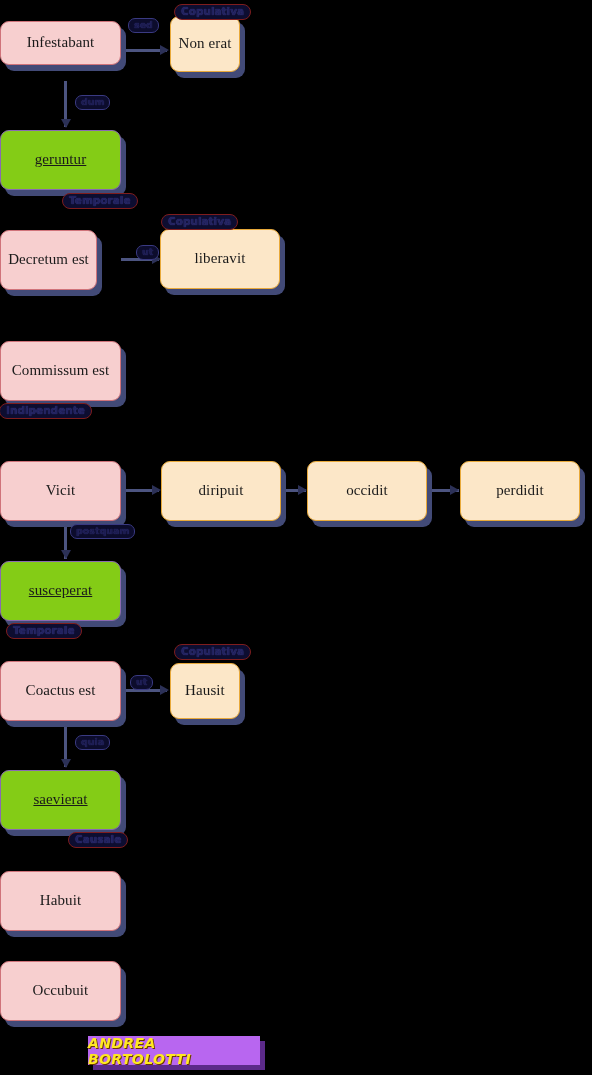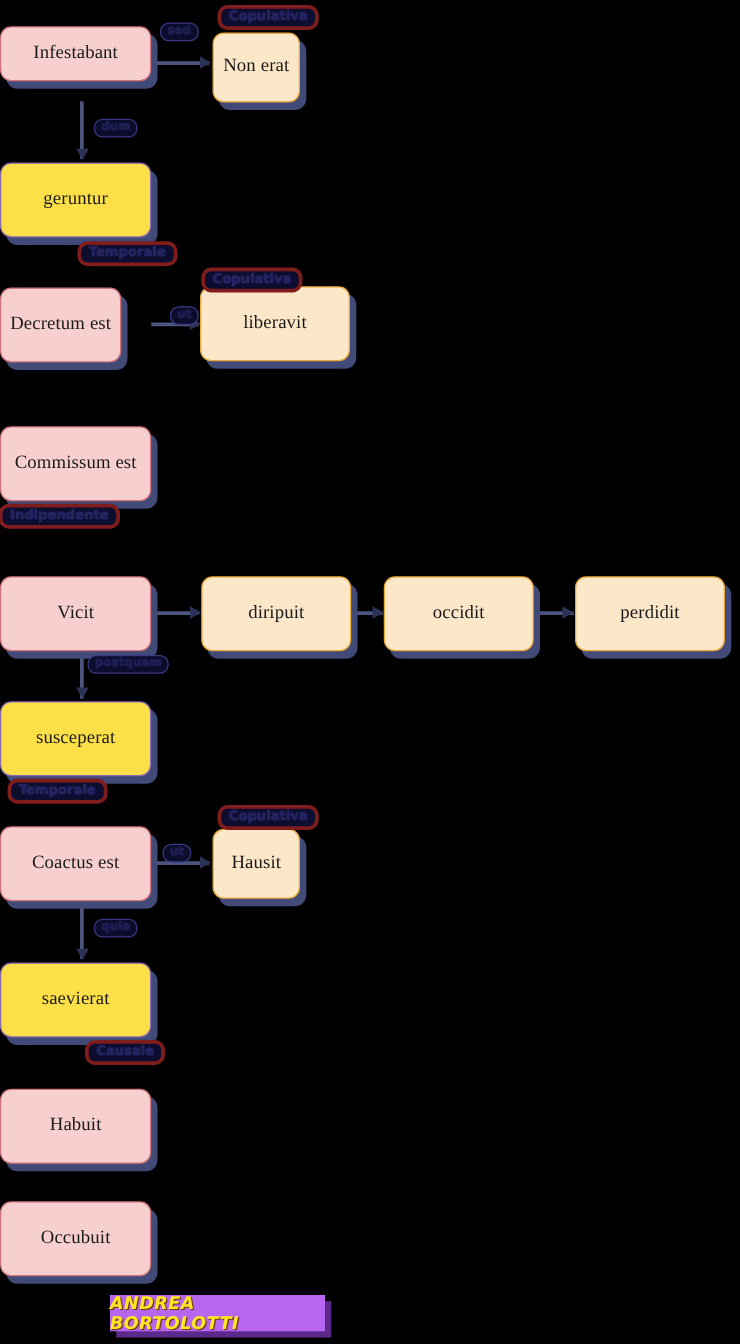--- a/index.html
+++ b/index.html
@@ -36,22 +36,23 @@
   }
   .node-pink {
     background: #f7cfcf;
     border: 1.5px solid #d0737a;
   }
   .node-orange {
     background: #fce7c8;
     border: 1.6px solid #e8a93a;
   }
   .node-purple {
-    background: #fde047;
+    background: #84cc16;
     border: 1.5px solid #8a6ab0;
+    text-decoration: underline;
   }
 
   
   .edge-line {
     position: absolute;
     background: #4c5480;
     z-index: 1;
   }
   .edge-h { height: 3px; }
   .edge-v { width: 3px; }
@@ -91,21 +92,21 @@
     z-index: 4;
     line-height: 1.05;
   }
   .glabel {
     position: absolute;
     font-family: "DejaVu Sans", sans-serif;
     font-size: 10.5px;
     font-weight: bold;
     color: #22225e;
     background: #0d0d30;
-    border: 3px solid #7f1d1d;
+    border: 1px solid #7f1d1d;
     border-radius: 8px;
     padding: 1px 6px 2px 6px;
     white-space: nowrap;
     text-shadow: 0 0 1px #44449a;
     z-index: 4;
     line-height: 1.05;
   }
 
   
   #signature {
@@ -159,21 +160,21 @@
 
   <div class="edge-line edge-h" style="left:121px; top:689px; width:46px;"></div>
   <div class="arrow-right" style="left:160px; top:685px;"></div>
 
   <div class="edge-line edge-v" style="left:64px; top:721px; height:46px;"></div>
   <div class="arrow-down" style="left:61px; top:759px;"></div>
 
   <div class="node node-pink" style="left:0px;   top:21px;  width:121px; height:44px;">
       <span>Infestabant</span>
     </div>
-  <div class="node node-orange" style="left:170px; top:26px;  width:70px;  height:56px;">
+  <div class="node node-orange" style="left:170px; top:16px;  width:70px;  height:56px;">
       <span>Non erat</span>
     </div>
   <div class="node node-purple" style="left:0px;   top:130px; width:121px; height:60px;">
       <span>geruntur</span>
     </div>
   <div class="node node-pink" style="left:0px;   top:230px; width:97px; height:60px;">
       <span>Decretum est</span>
     </div>
   <div class="node node-pink" style="left:0px;   top:341px; width:121px; height:60px;">
       <span>Commissum est</span>

